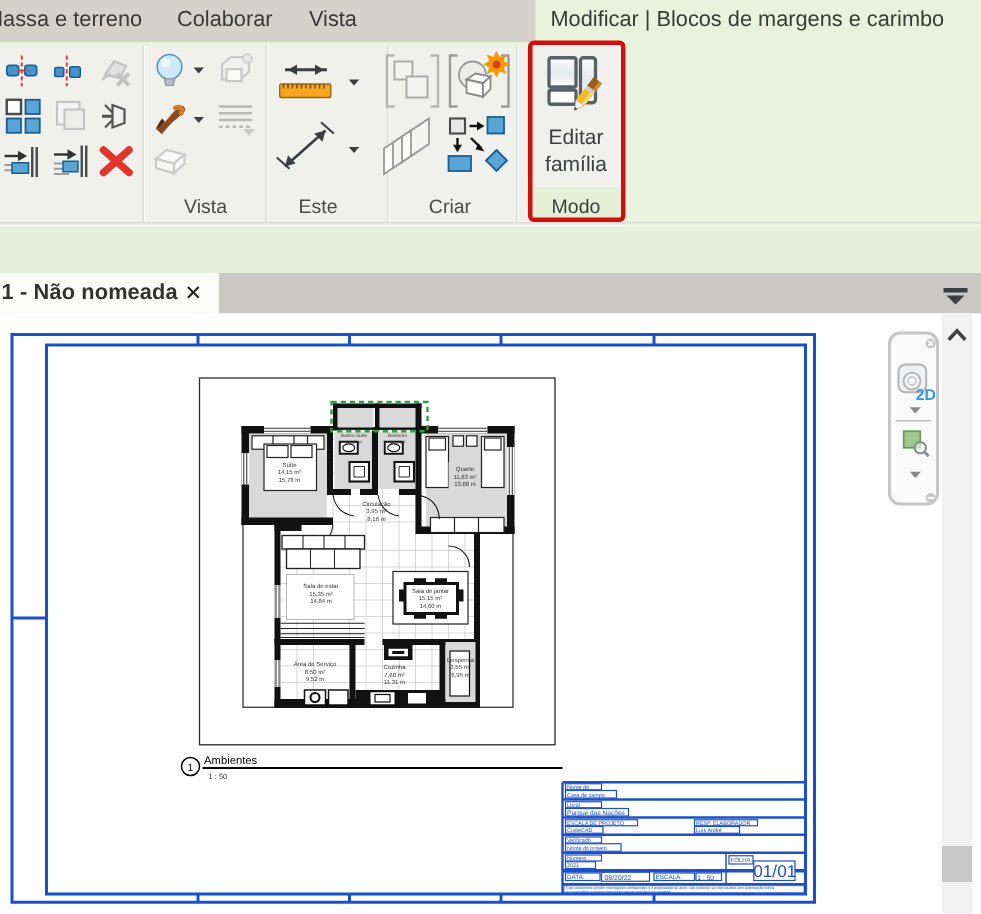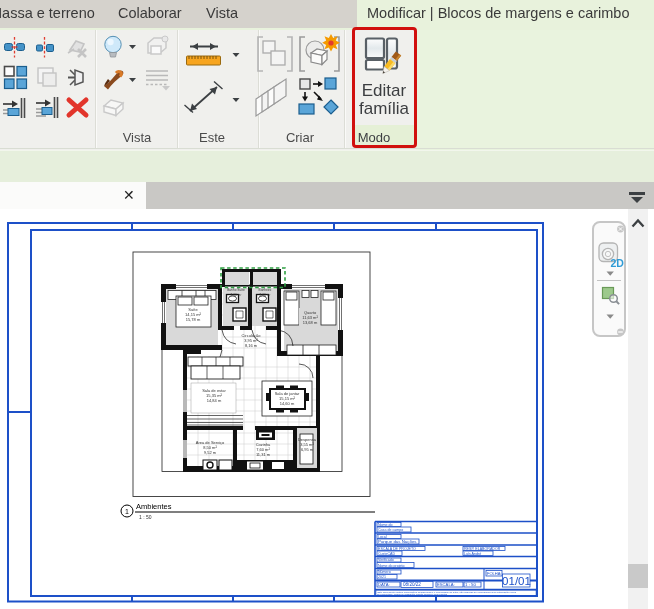--- a/index.html
+++ b/index.html
@@ -189,30 +189,31 @@
           <rect x="0" y="-3.4" width="7" height="2.2" fill="#c8852e"></rect>
           <rect x="7" y="-3.4" width="2.6" height="6.8" fill="#c9ced2"></rect>
           <rect x="9.6" y="-3.4" width="9.4" height="6.8" fill="#f7bb22"></rect>
           <rect x="9.6" y="-3.4" width="9.4" height="2.4" fill="#fbd96a"></rect>
           <path d="M19 -3.4 L25.5 0 L19 3.4 Z" fill="#f4f2ee" stroke="#b9b4aa" stroke-width="0.5"></path>
           <path d="M23.3 -1.2 L25.5 0 L23.3 1.2 Z" fill="#4a443c"></path>
         </g>
       </g>
     </svg>
     <div id="modoband"></div>
-    <div class="plabel" style="left:345px;width:58px;color:#3c3e41;">Modo</div>
+    <div class="plabel" style="left:355px;width:58px;color:#3c3e41;">Modo</div>
     <div id="redbox"></div>
 
-    <div style="position:absolute;left:352px;top:54px;width:64px;text-align:center;font-size:17px;line-height:18px;color:#3c3e41;">Editar<br>família</div>
+    <div style="position:absolute;left:352px;top:54px;width:64px;text-align:center;font-size:14px;line-height:18px;color:#3c3e41;">Editar<br>família</div>
   </div>
 
   <div class="abs" id="optbar"></div>
 
   <div class="abs" id="vtabbar">
     <div id="vtab">
+        <span>1 - Não nomeada</span>
         <span style="left:123px;font-size:14px;font-weight:400;color:#222;">✕</span>
       </div>
   </div>
 
   <div class="abs" id="canvas">
     <svg width="654" height="400" viewBox="0 209 654 400" style="position:absolute;top:0;left:0;">
 
       <g fill="none" stroke="#1d50c8" stroke-width="2">
         <rect x="8" y="223" width="535" height="378.5"></rect>
         <rect x="31" y="230" width="506" height="366"></rect>

